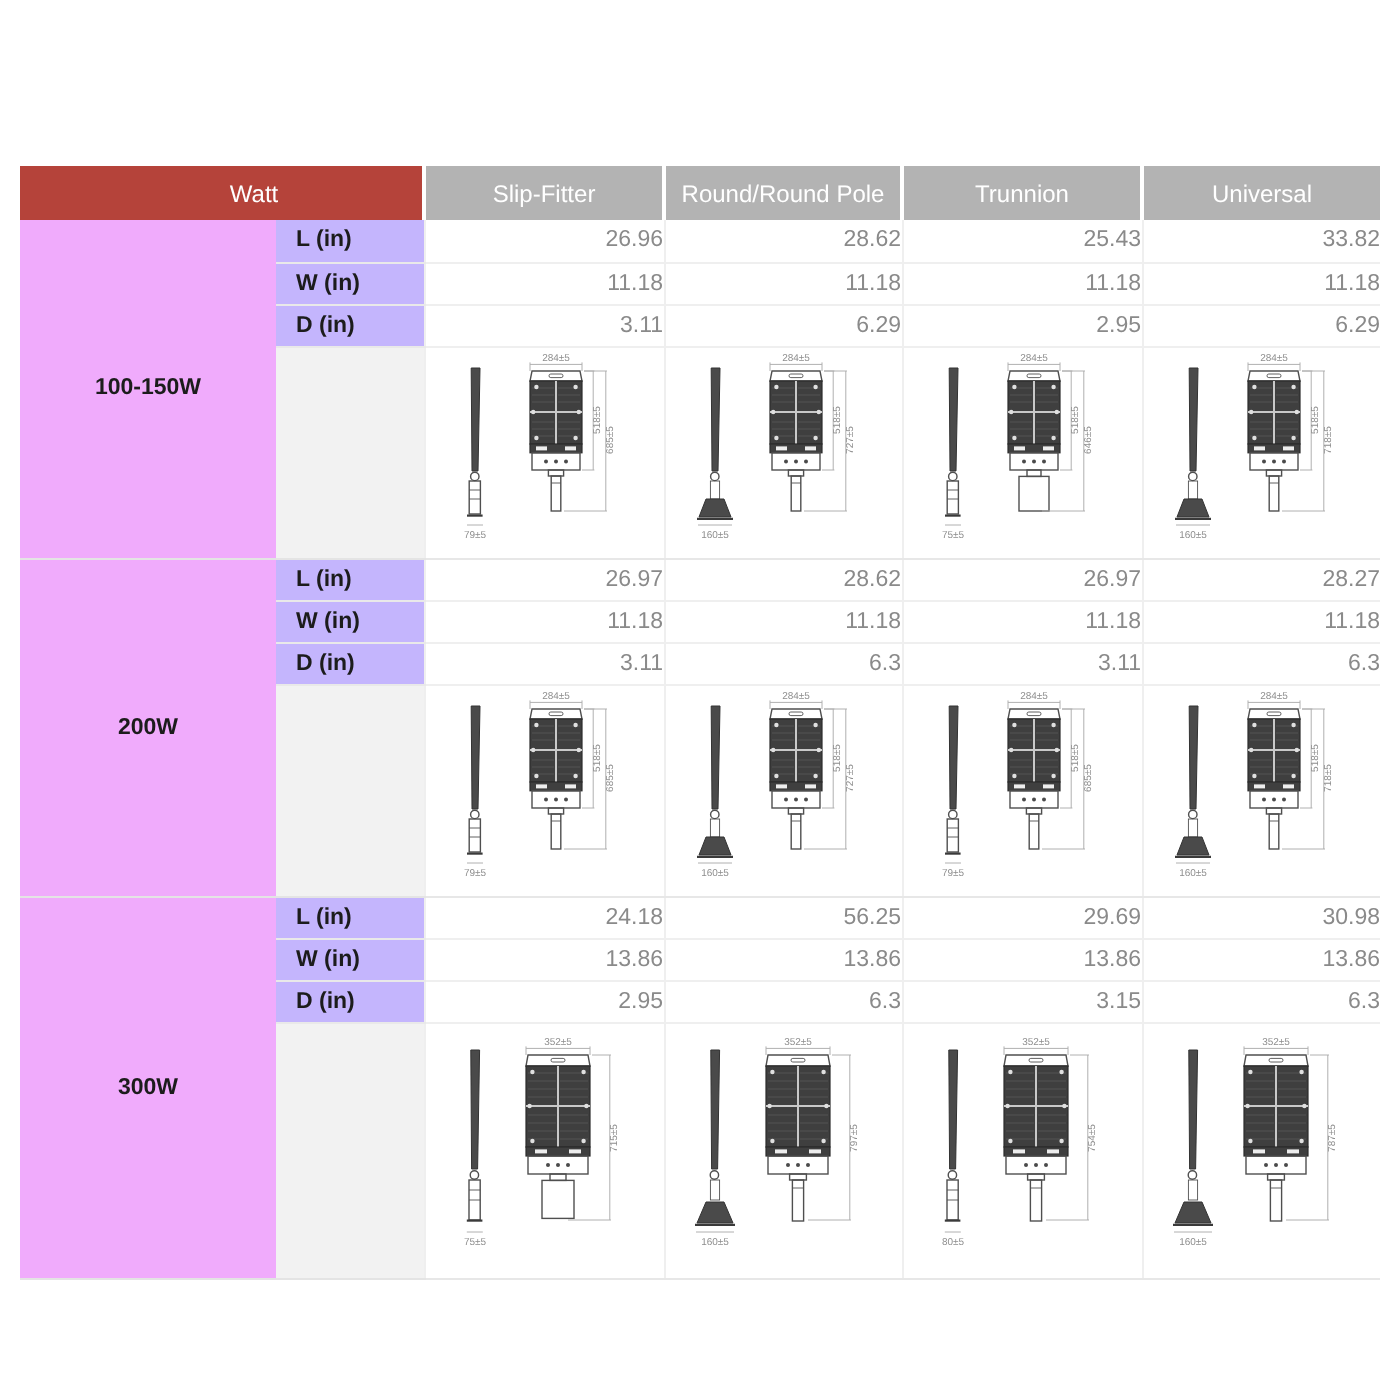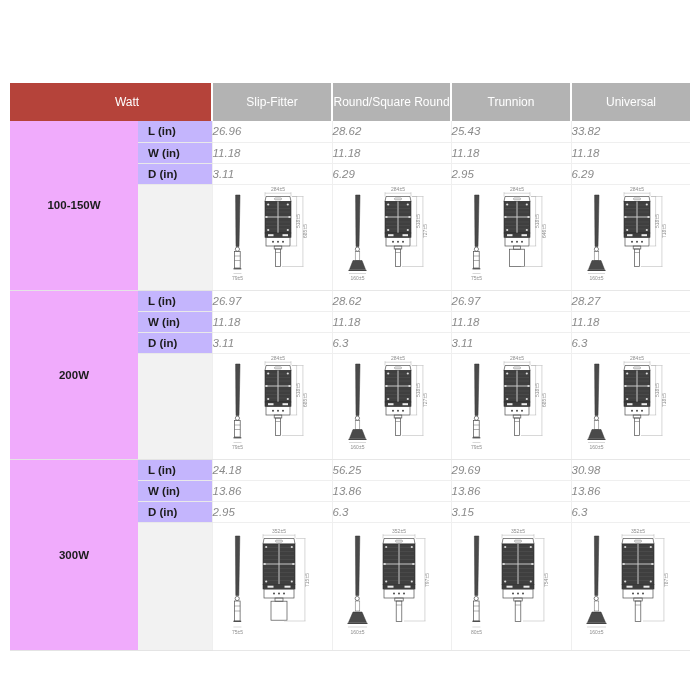--- a/index.html
+++ b/index.html
@@ -5,31 +5,31 @@
   html,body{margin:0;padding:0;background:#ffffff;}
   body{width:700px;height:700px;position:relative;overflow:hidden;
        font-family:"Liberation Sans",sans-serif;}
   .sheet{position:absolute;left:10px;top:83px;width:680px;}
   table{border-collapse:collapse;table-layout:fixed;width:680px;}
   td,th{padding:0;margin:0;}
   
   th.watt-h{background:#b5433a;color:#ffffff;font-size:12px;font-weight:normal;
             height:27px;text-align:center;padding-left:33px;}
   th.col-h{background:#b3b3b3;color:#ffffff;font-size:12px;font-weight:normal;
-           height:38px;text-align:center;border-left:2px solid #ffffff;}
+           height:27px;text-align:center;border-left:2px solid #ffffff;}
   
   td.watt-cell{background:#f0abfc;font-size:11.5px;font-weight:bold;color:#1c1c1c;
                text-align:center;vertical-align:middle;border-bottom:1px solid #e4e4e4;}
   td.dim-label{background:#c4b5fd;font-size:11.5px;font-weight:bold;color:#1c1c1c;
                text-align:left;padding-left:10px;vertical-align:middle;
                border-bottom:1px solid #e9e9e9;}
   
   tr.trow{height:21px;}
-  td.val{background:#ffffff;color:#8a8a8a;font-size:11.5px;text-align:left;
-         vertical-align:middle;border-bottom:1px solid #efefef;border-left:1px solid #efefef;font-style:italic;}
+  td.val{background:#ffffff;color:#8a8a8a;font-size:11.5px;text-align:right;
+         vertical-align:middle;border-bottom:1px solid #efefef;border-left:1px solid #efefef;}
   
   tr.drow{height:106px;}
   tr.drow3{height:128px;}
   td.draw-cell{background:#ffffff;text-align:center;vertical-align:middle;
                border-bottom:1px solid #e7e7e7;border-left:1px solid #efefef;}
   td.draw-spacer{background:#f2f2f2;border-bottom:1px solid #e4e4e4;}
   
   .ln{fill:none;stroke:#4f4f4f;stroke-width:.7;}
   .lnt{fill:none;stroke:#4f4f4f;stroke-width:.45;}
   .lnb{fill:none;stroke:#3a3a3a;stroke-width:1.1;}
@@ -53,21 +53,21 @@
         <col style="width:74px">
       <col style="width:120px">
         <col style="width:119px">
       <col style="width:120px">
         <col style="width:119px">
     </colgroup>
     <tbody>
         <tr>
           <th class="watt-h" colspan="2">Watt</th>
           <th class="col-h">Slip-Fitter</th>
-          <th class="col-h">Round/Square Round</th>
+          <th class="col-h">Round/Round Pole</th>
           <th class="col-h">Trunnion</th>
           <th class="col-h">Universal</th>
         </tr>
         <tr class="trow">
           <td class="watt-cell" rowspan="4">100-150W</td>
           <td class="dim-label">L (in)</td>
           <td class="val">26.96</td>
           <td class="val">28.62</td>
           <td class="val">25.43</td>
           <td class="val">33.82</td>

